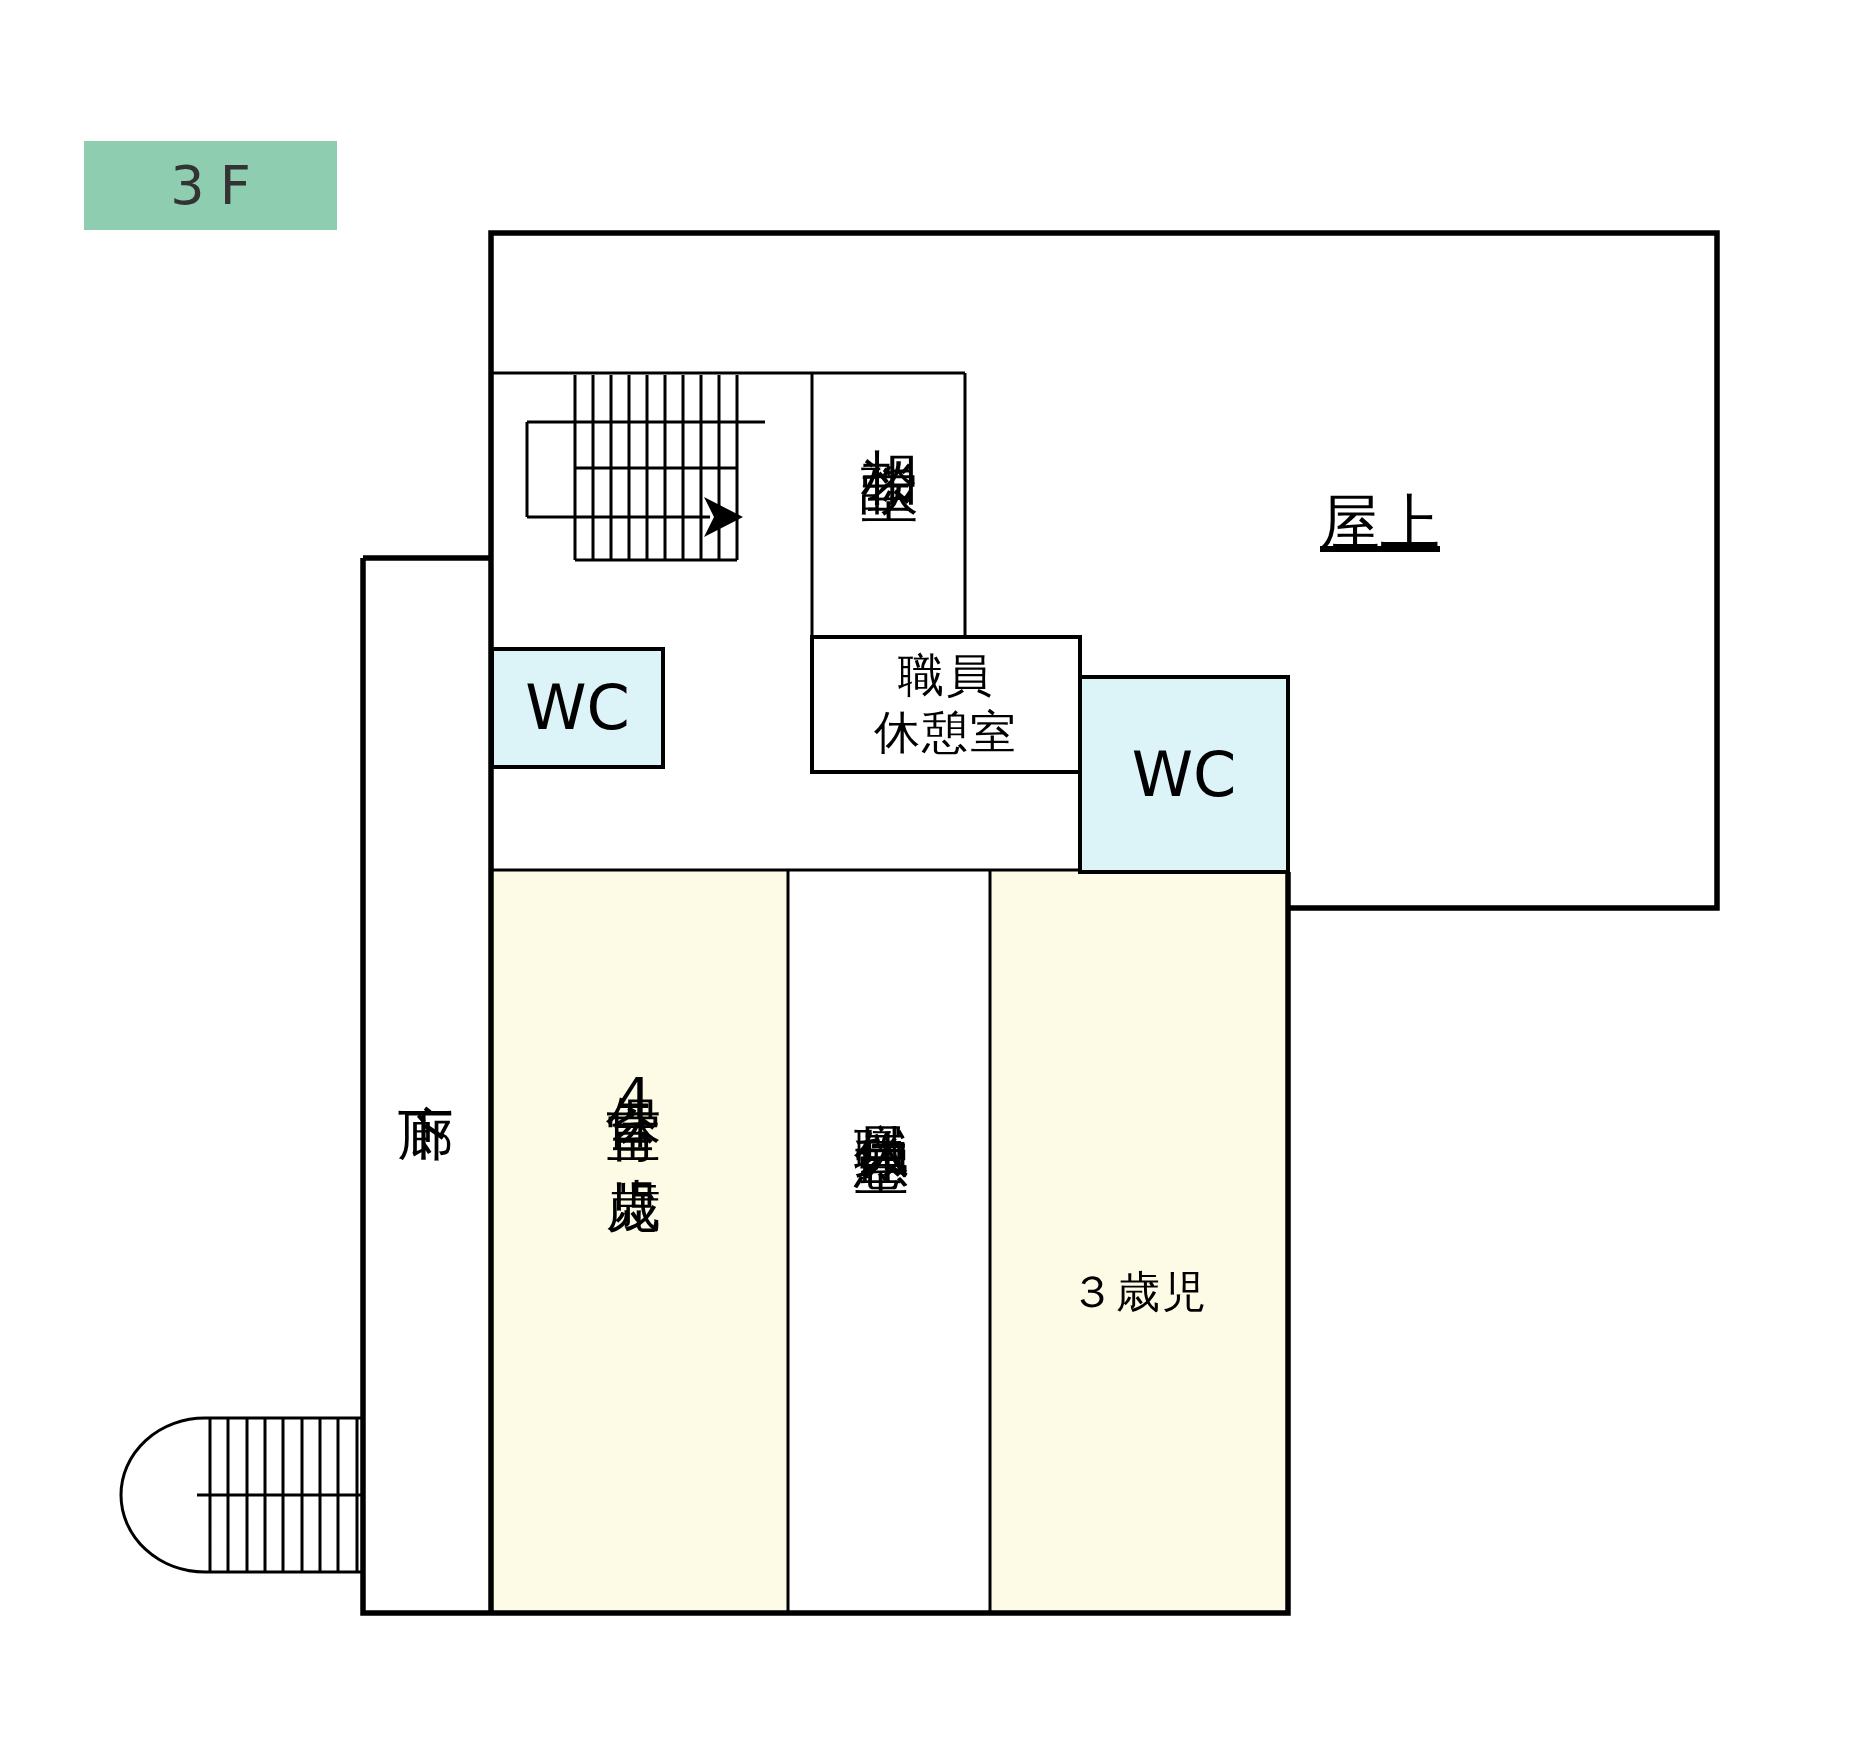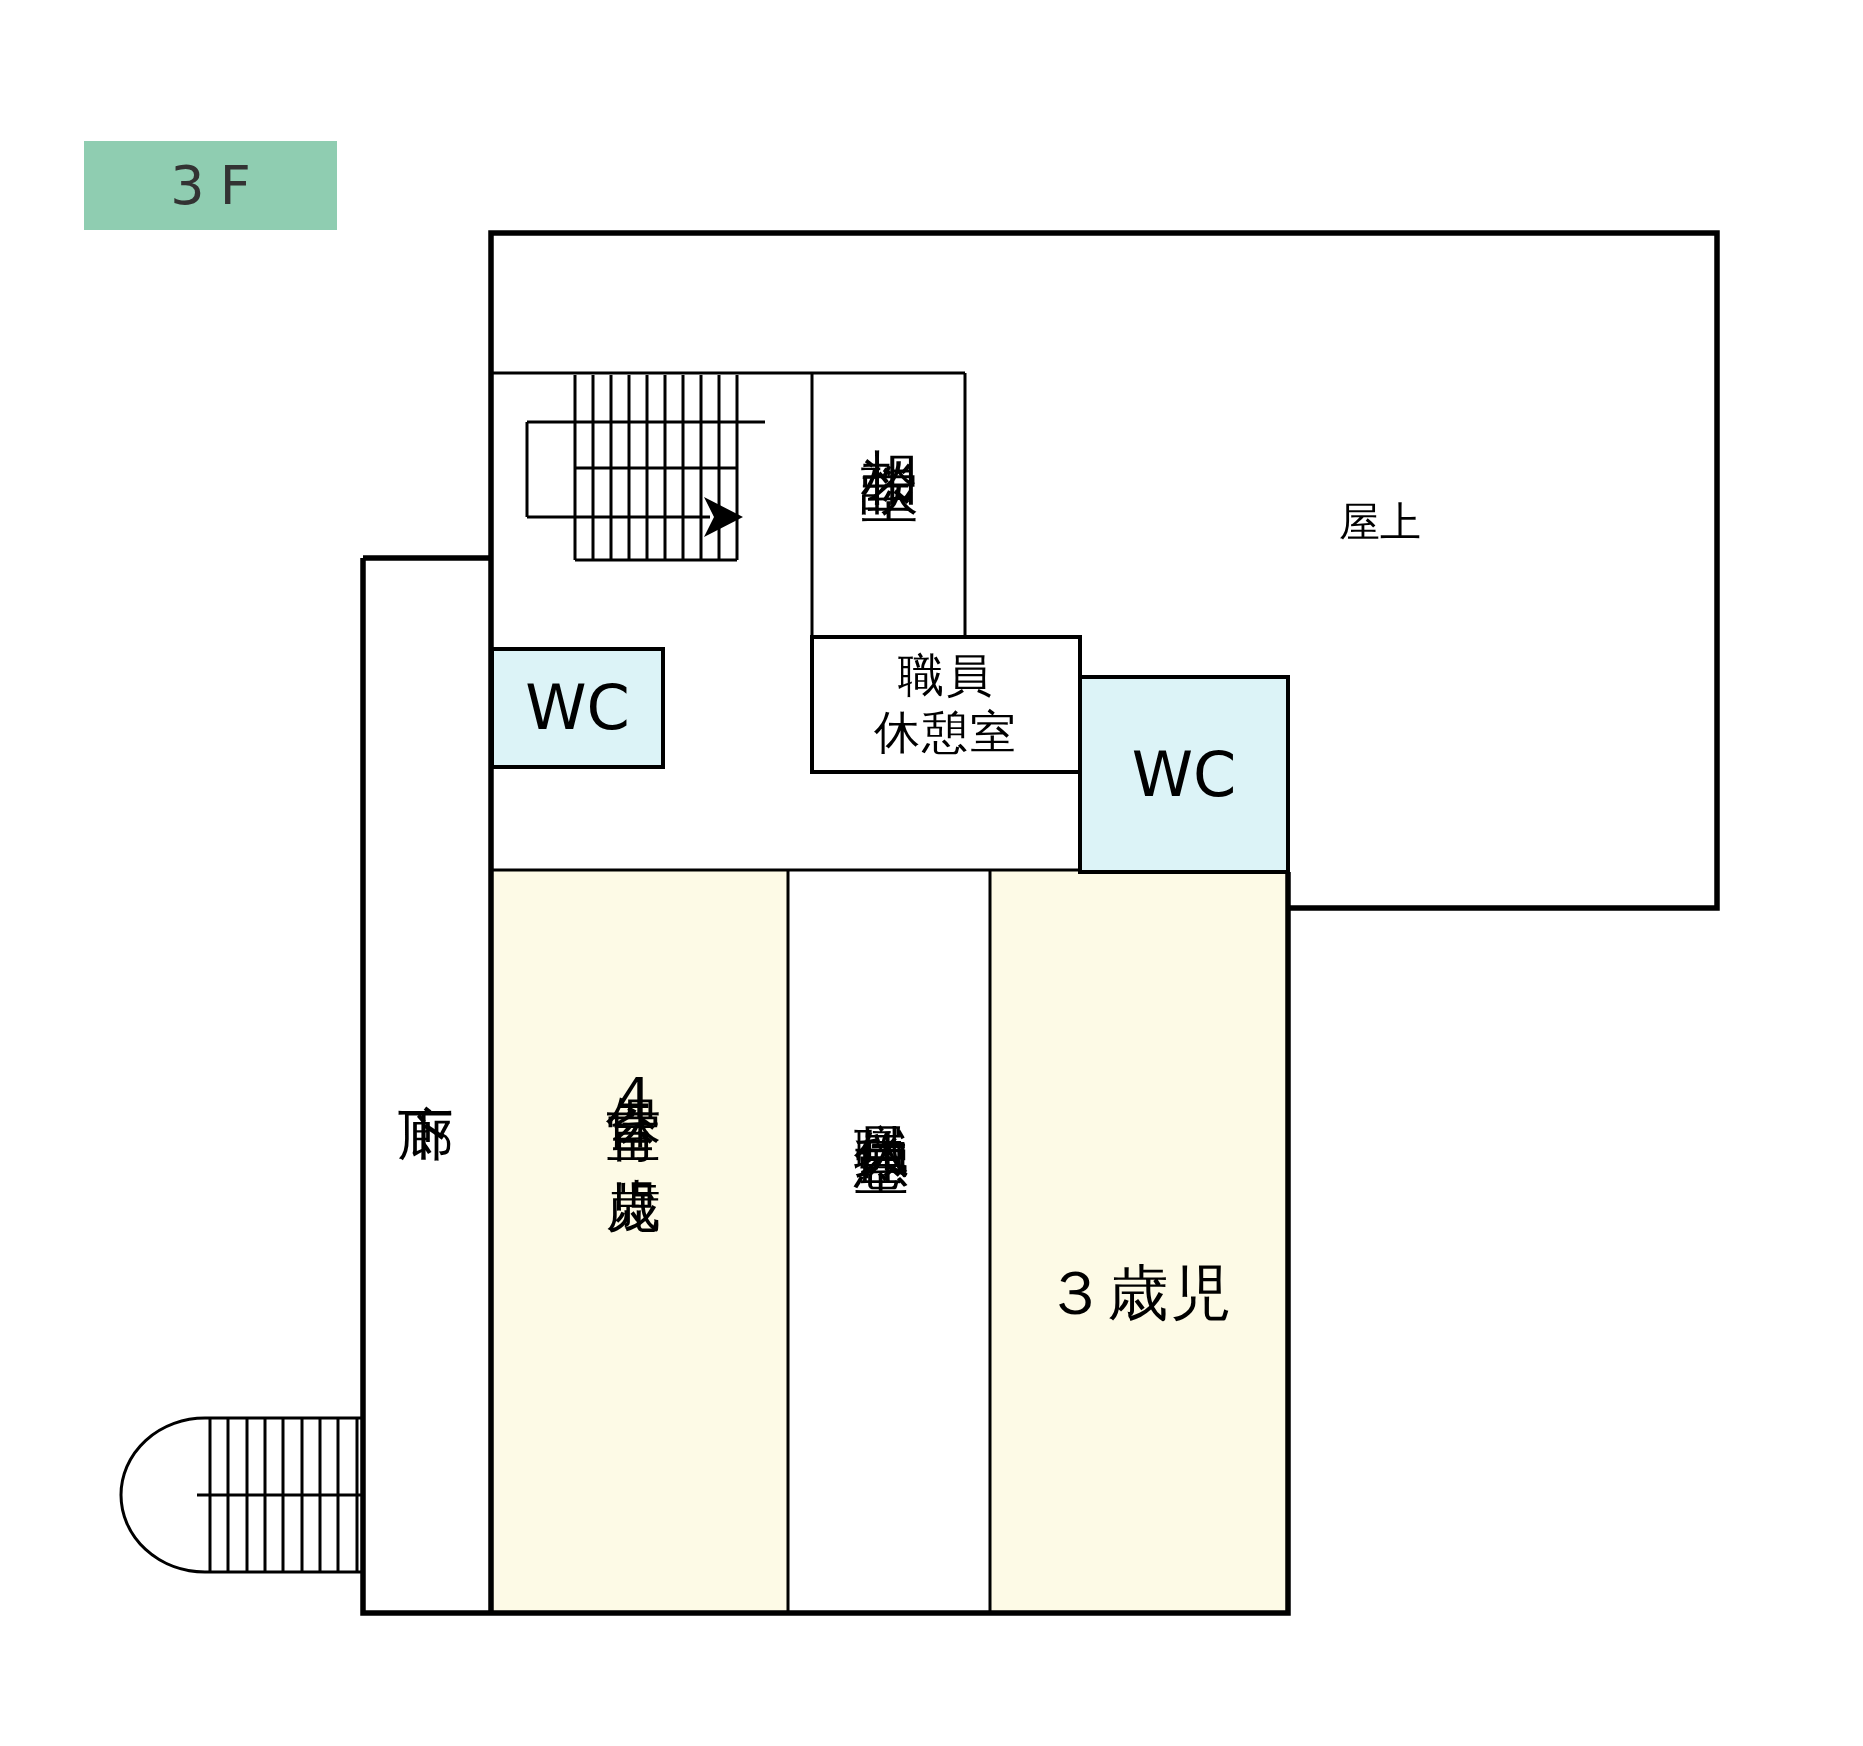--- a/index.html
+++ b/index.html
@@ -17,31 +17,31 @@
   .box-wc{fill:var(--wc-fill,#DCF3F7);stroke:#000;stroke-width:4;}
   .lbl{position:absolute;color:#000;line-height:1;}
   .center{display:flex;align-items:center;justify-content:center;text-align:center;}
   .vtext{writing-mode:vertical-rl;text-orientation:upright;line-height:1;}
   .badge{
     position:absolute;left:84px;top:141px;width:253px;height:89px;
     background:var(--floor-badge,#8FCDB1);color:#333;
     display:flex;align-items:center;justify-content:center;
     font-size:54px;letter-spacing:0.28em;text-indent:0.28em;font-weight:500;
   }
-  .fs-rooftop{left:1280px;top:490px;width:200px;height:64px;font-size:41px;}
+  .fs-rooftop{left:1280px;top:490px;width:200px;height:64px;font-size:60px;text-decoration:underline;}
   .fs-consult{left:861px;top:402px;font-size:58px;letter-spacing:8px;}
   .fs-sbu1{left:812px;top:649px;width:268px;height:52px;font-size:46px;letter-spacing:2px;}
   .fs-sbu2{left:812px;top:706px;width:268px;height:52px;font-size:46px;letter-spacing:2px;}
   .fs-wcl{left:492px;top:649px;width:171px;height:118px;font-size:62px;}
   .fs-wcr{left:1080px;top:677px;width:208px;height:195px;font-size:62px;}
   .fs-corridor{left:398px;top:1058px;font-size:56px;letter-spacing:10px;}
   .fs-n4{left:606px;top:1054px;font-size:55px;letter-spacing:4px;}
   .fs-sbl{left:854px;top:1079px;font-size:55px;letter-spacing:4px;}
   .fs-n31{left:990px;top:1184px;width:298px;height:60px;font-size:57px;}
-  .fs-n32{left:990px;top:1262px;width:298px;height:60px;font-size:61px;letter-spacing:2px;}
+  .fs-n32{left:990px;top:1262px;width:298px;height:60px;font-size:44px;letter-spacing:2px;}
 </style>
 </head>
 <body>
 
 <div class="stage">
 
   <svg width="1863" height="1746" viewBox="0 0 1863 1746">
 
     <rect class="room" x="491" y="870" width="297" height="743"></rect>
     <rect class="room" x="990" y="870" width="298" height="743"></rect>

